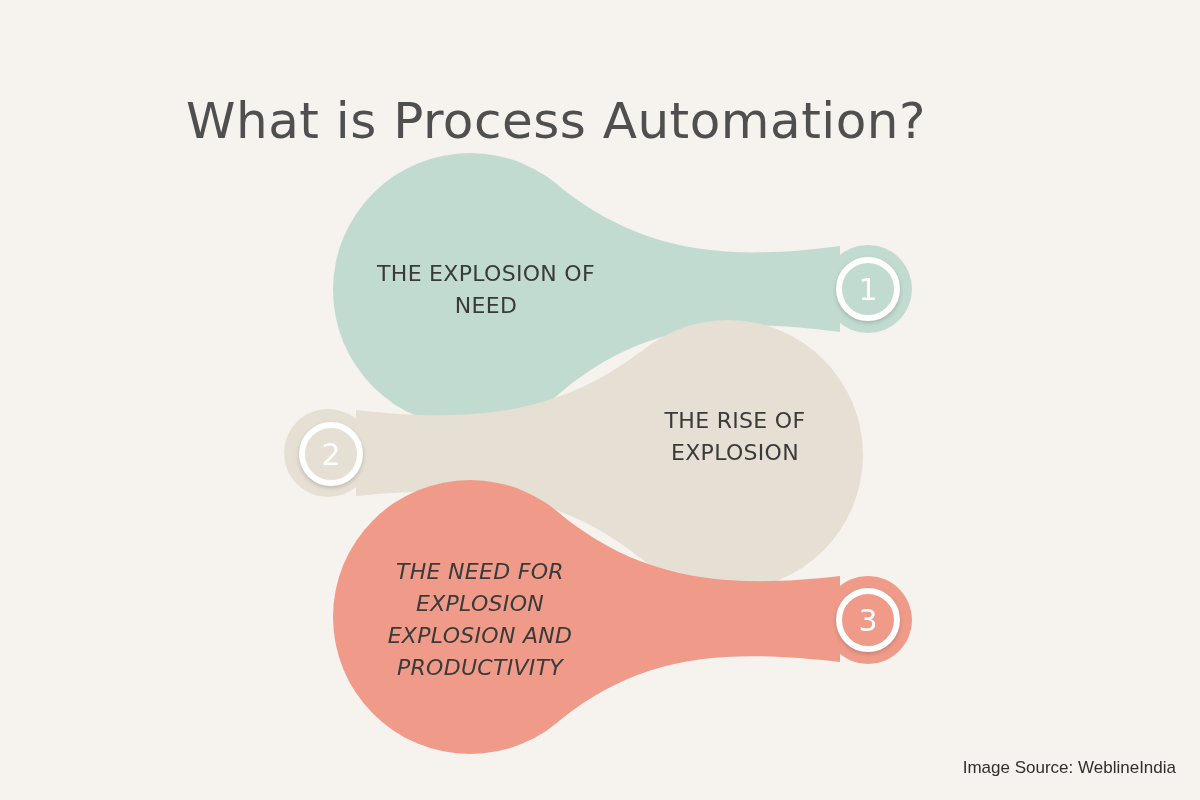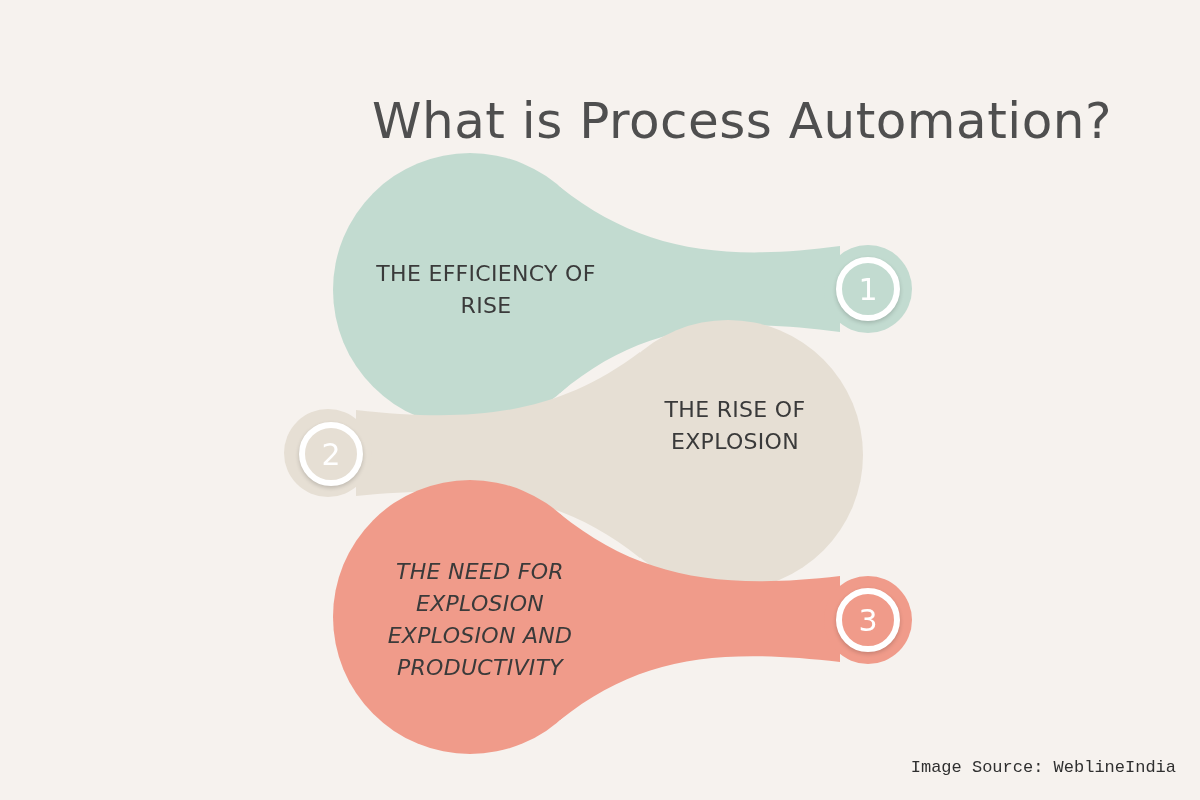--- a/index.html
+++ b/index.html
@@ -1,21 +1,21 @@
 <!DOCTYPE html>
 <html><head>
 <meta charset="utf-8">
 <style>
   html,body{margin:0;padding:0;}
   body{width:1200px;height:800px;background:#f6f2ee;position:relative;overflow:hidden;font-family:"Liberation Sans","DejaVu Sans",sans-serif;}
-  .title{position:absolute;left:0;top:58px;width:1112px;text-align:right;font-size:50px;color:#4f4f4f;font-family:"DejaVu Sans",sans-serif;font-weight:normal;letter-spacing:0.5px;}
+  .title{position:absolute;left:0;top:58px;width:1112px;text-align:center;font-size:50px;color:#4f4f4f;font-family:"DejaVu Sans",sans-serif;font-weight:normal;letter-spacing:0.5px;}
   svg.shapes{position:absolute;left:0;top:0;}
   .label{position:absolute;text-align:center;font-size:22px;line-height:32px;color:#3a3a3a;font-family:"DejaVu Sans",sans-serif;letter-spacing:0.3px;width:260px;}
   .num{position:absolute;width:64px;height:64px;border-radius:50%;box-sizing:border-box;border:6px solid #ffffff;box-shadow:0 2px 4px rgba(0,0,0,0.18);color:#ffffff;font-size:30px;font-family:"DejaVu Sans",sans-serif;display:flex;align-items:center;justify-content:center;}
-  .source{position:absolute;right:24px;top:758px;font-size:17px;color:#2f2f2f;font-family:Liberation Mono, monospace;}
+  .source{position:absolute;right:24px;top:758px;font-size:17px;color:#2f2f2f;font-family:Liberation Sans, sans-serif;}
 </style>
 </head>
 <body>
 
 <h1 class="title">What is Process Automation?</h1>
 
 <svg class="shapes" width="1200" height="800" viewBox="0 0 1200 800">
 
   <g>
     <circle cx="470" cy="290" r="137" fill="#c2dbd0"></circle>
@@ -30,25 +30,25 @@
   </g>
 
   <g>
     <circle cx="470" cy="617" r="137" fill="#f09b8a"></circle>
     <path d="M 560 514 C 640 578, 720 590, 840 576 L 840 662 C 720 648, 640 656, 560 720 Z" fill="#f09b8a"></path>
     <circle cx="868" cy="620" r="44" fill="#f09b8a"></circle>
   </g>
 </svg>
 
 <div class="label" style="left:356px;top:258px;">
-  <div>THE EFFICIENCY OF</div>
-  <div>RISE</div>
+  <div>THE EXPLOSION OF</div>
+  <div>NEED</div>
 </div>
 
-<div class="label" style="left:605px;top:394px;text-align:center;">
+<div class="label" style="left:605px;top:405px;text-align:center;">
   <div>THE RISE OF</div>
   <div>EXPLOSION</div>
 </div>
 
 <div class="label" style="left:350px;top:556px;font-style:italic;">
   <div>THE NEED FOR</div>
   <div>EXPLOSION</div>
   <div>EXPLOSION AND</div>
   <div>PRODUCTIVITY</div>
 </div>

